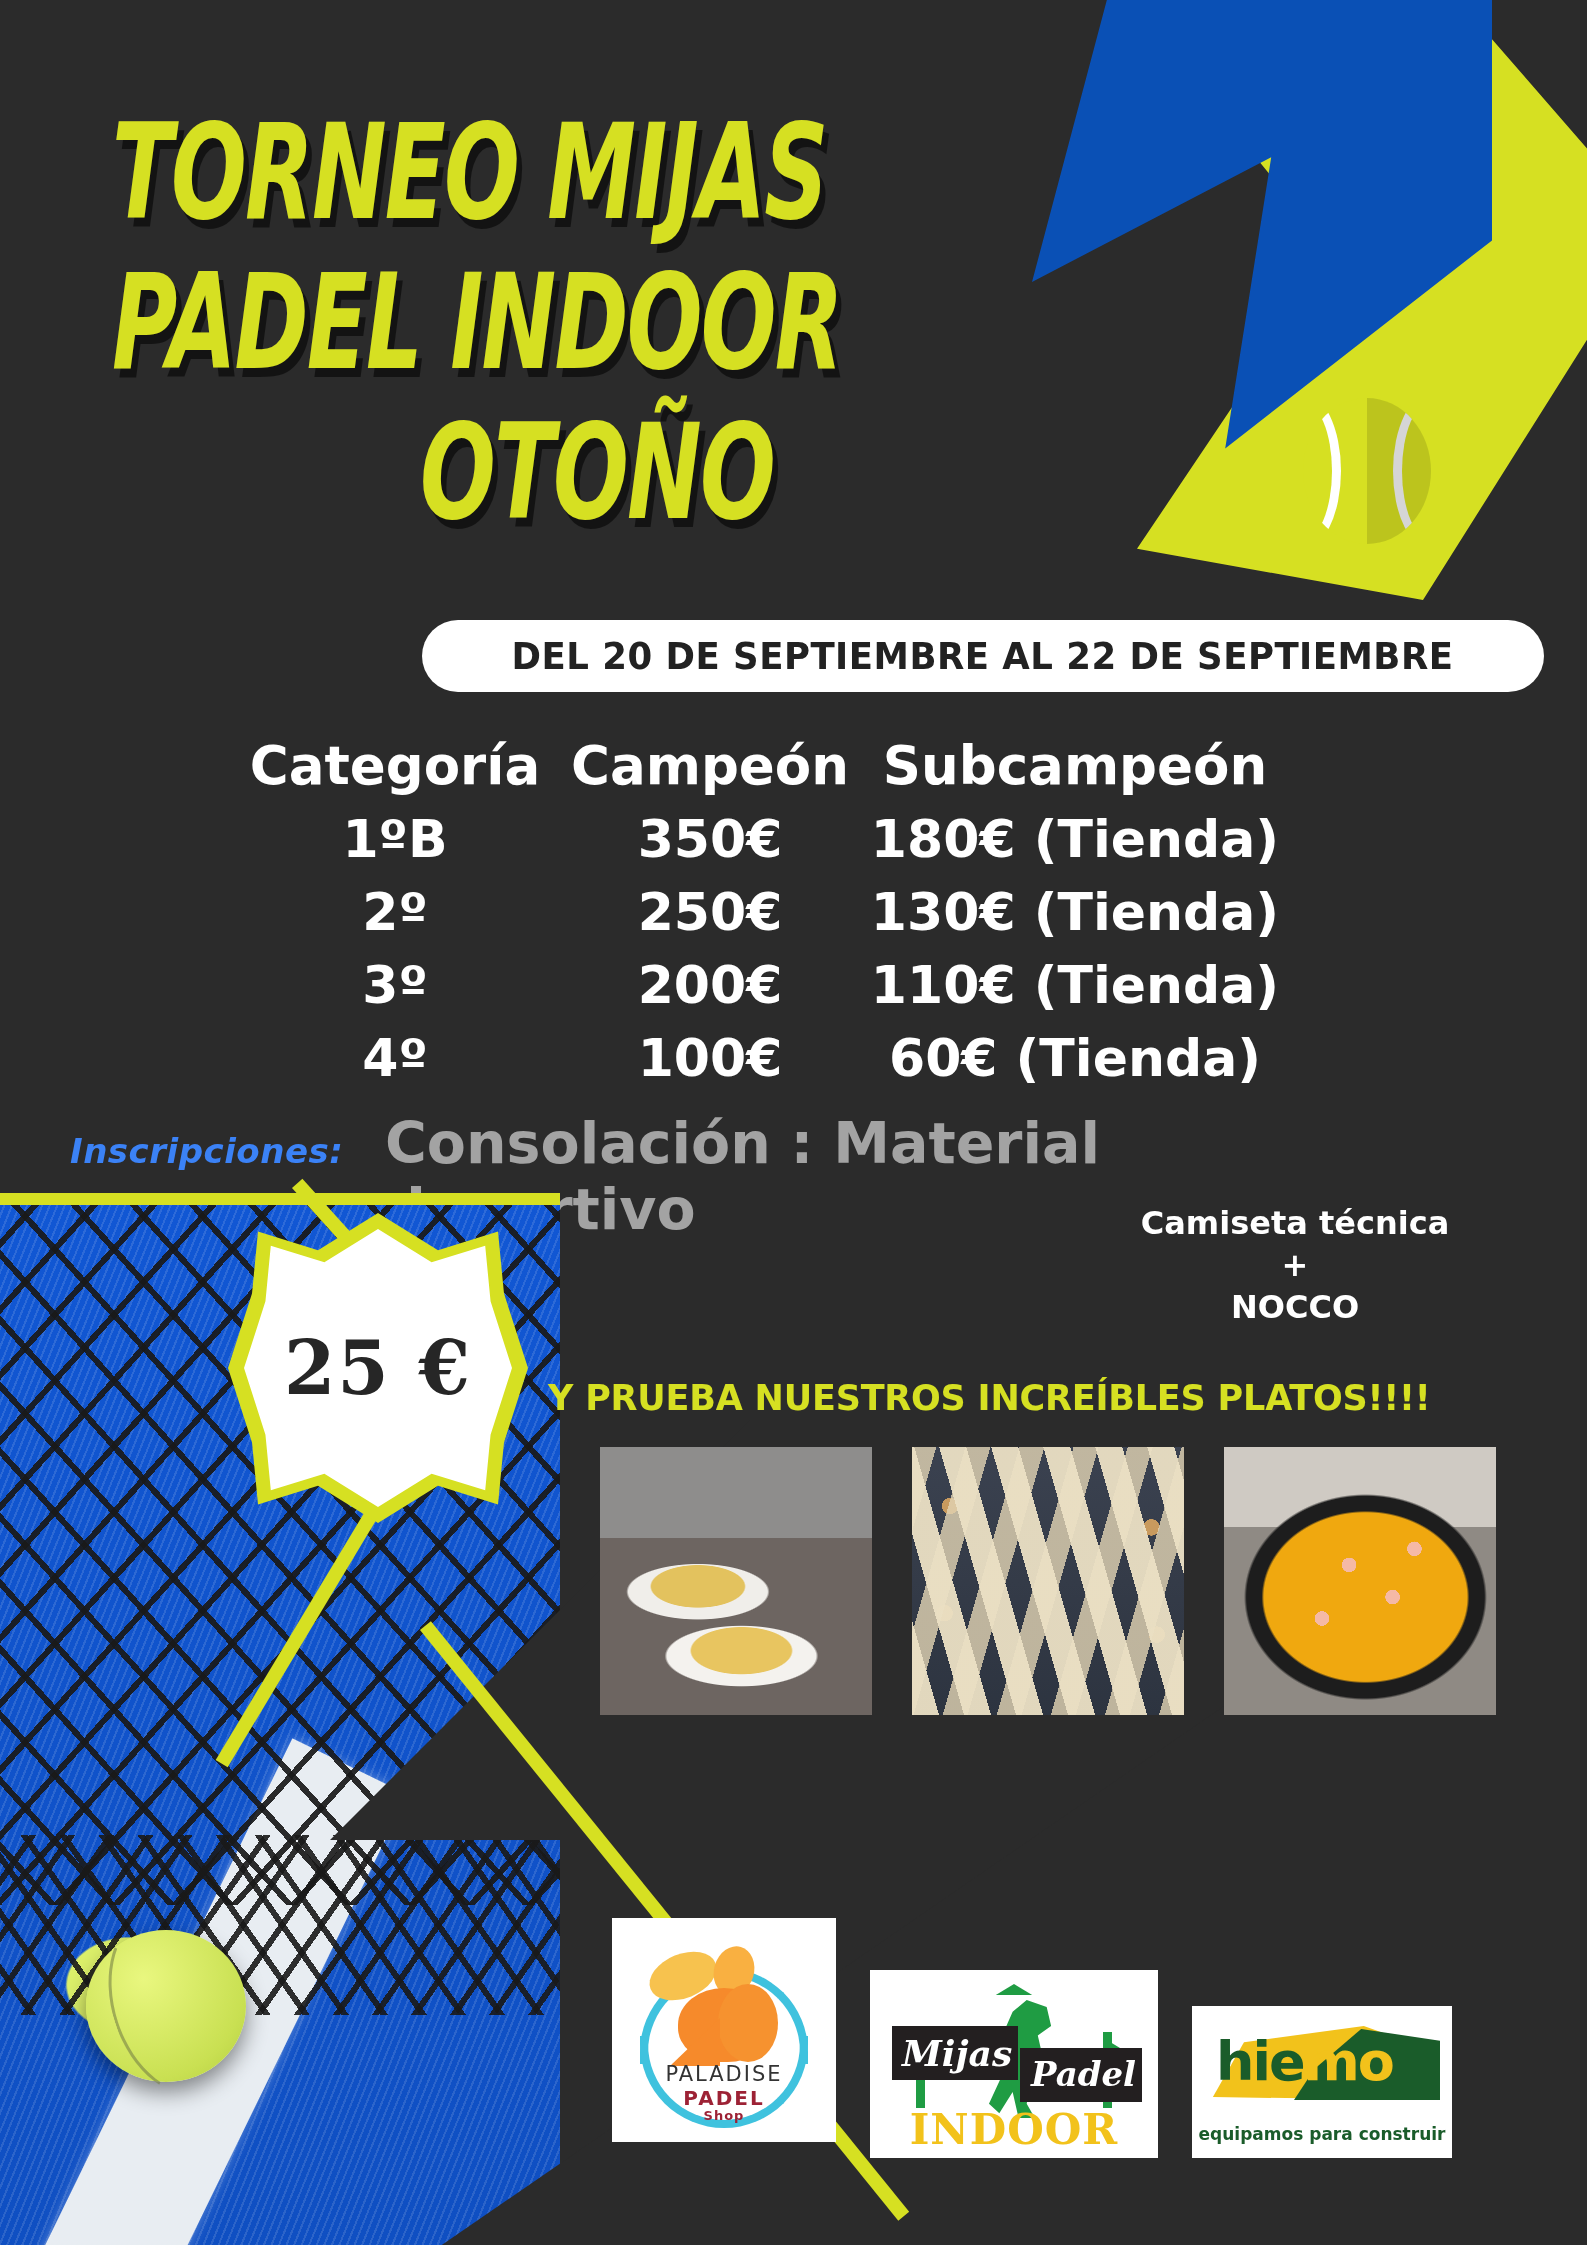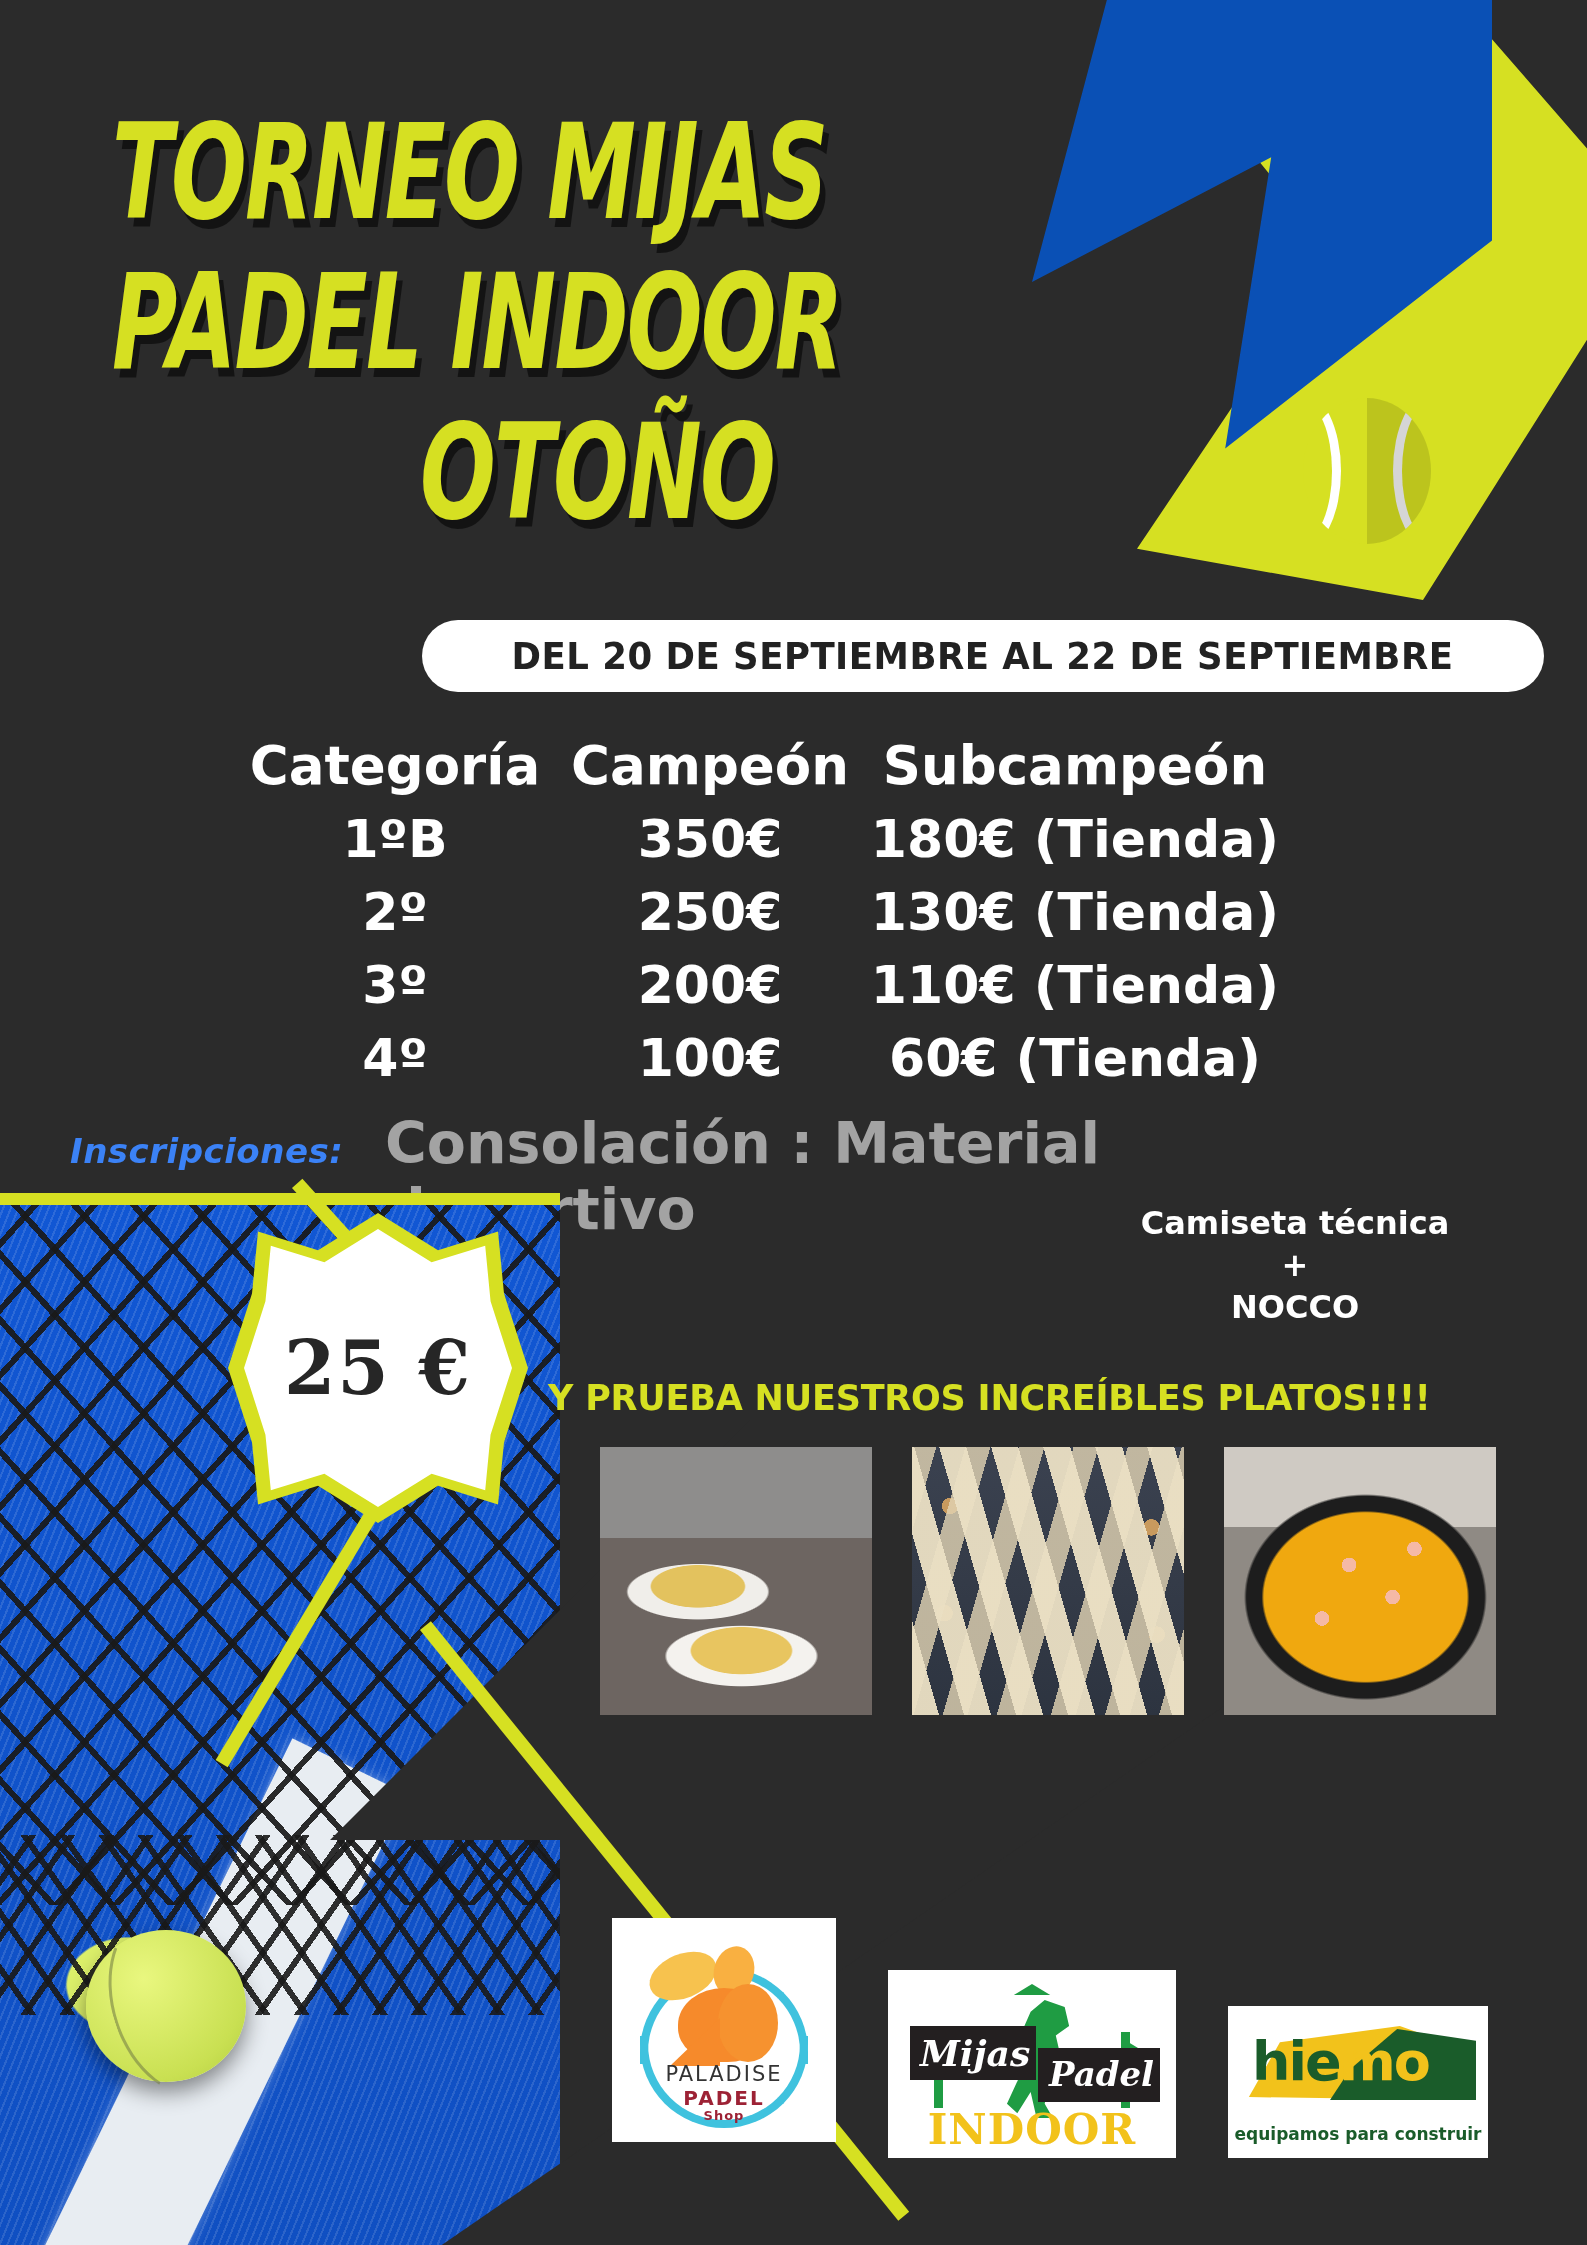--- a/index.html
+++ b/index.html
@@ -230,21 +230,21 @@
       linear-gradient(#cfcac3 0 30%, #8f8a84 30% 100%);
   }
 
   
   .patro {
     position:absolute; top:1788px; left:478px;
     font-family:"DejaVu Sans", sans-serif;
     font-weight:700; font-size:91px; color:#ffffff; letter-spacing:-1px;
   }
 
-  .sponsors { position:absolute; top:1918px; left:612px; display:flex; align-items:flex-start; gap:52px; }
+  .sponsors { position:absolute; top:1918px; left:612px; display:flex; align-items:flex-start; gap:34px; }
 
   .sp-card { background:#ffffff; display:flex; align-items:center; justify-content:center; position:relative; }
   .sp1 { width:224px; height:224px; }
   .sp2 { width:288px; height:188px; margin-top:52px; }
   .sp3 { width:260px; height:152px; margin-top:88px; }
 
   
   .pal { position:relative; width:196px; height:196px; }
   .pal .arc-t { position:absolute; left:14px; top:36px; width:168px; height:96px; border:8px solid #3fc2de; border-bottom:none; border-radius:90px 90px 0 0; }
   .pal .arc-b { position:absolute; left:14px; top:104px; width:168px; height:92px; border:8px solid #3fc2de; border-top:none; border-radius:0 0 90px 90px; }

